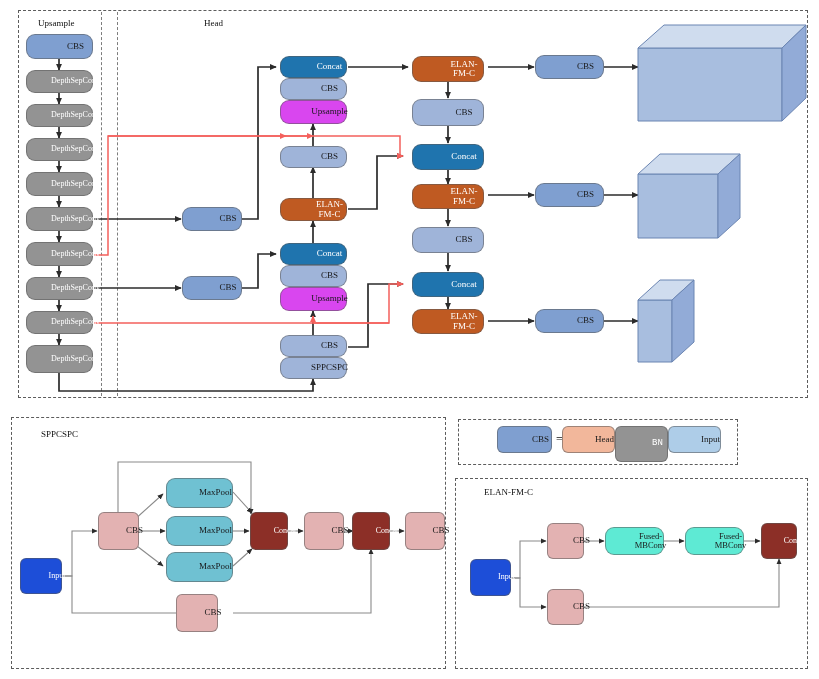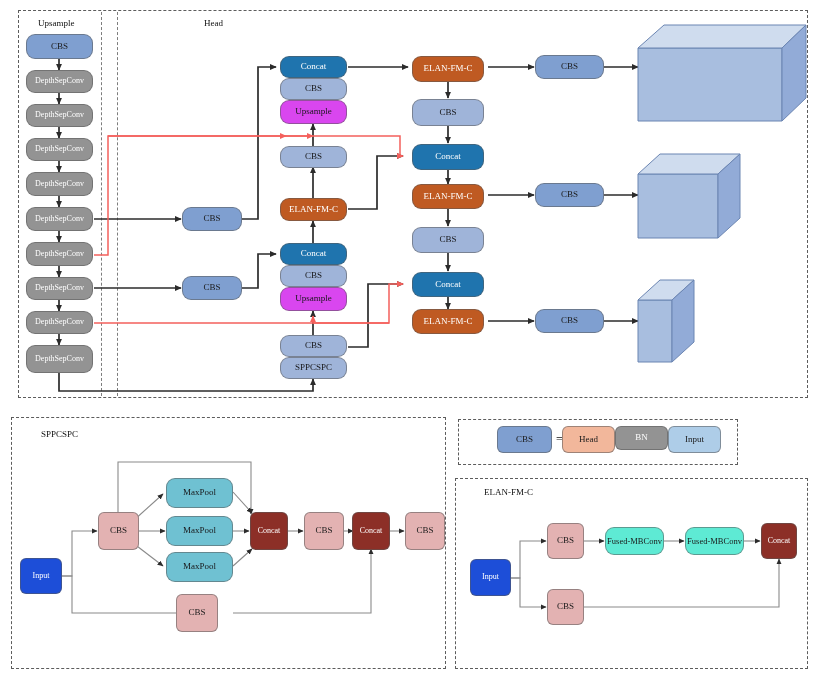--- a/index.html
+++ b/index.html
@@ -4,21 +4,21 @@
 <style>
   html,body{margin:0;padding:0;background:#ffffff;}
   body{width:819px;height:679px;position:relative;
        font-family:"Liberation Serif","DejaVu Serif",serif;
        -webkit-font-smoothing:antialiased;}
   #root{position:absolute;left:0;top:0;width:819px;height:679px;overflow:hidden;}
   svg.wires{position:absolute;left:0;top:0;width:819px;height:679px;pointer-events:none;}
 
   .node{position:absolute;box-sizing:border-box;display:flex;align-items:center;
         justify-content:center;text-align:center;border:1px solid rgba(90,90,90,.55);
-        line-height:1.05;}
+        line-height:1.05;padding-left:32px;}
   .rnd{border-radius:9px;}
   .rnd-sm{border-radius:6px;}
 
   .t-cbs-blue{background:#7f9fd0;color:#1b1b1b;font-size:9px;}
   .t-gray{background:#939393;color:#ffffff;font-size:8px;}
   .t-concat{background:#1f74ae;color:#ffffff;font-size:9px;}
   .t-cbs-lt{background:#9fb4d9;color:#18181a;font-size:9px;}
   .t-ups{background:#d946ef;color:#18181a;font-size:9px;}
   .t-elan{background:#bf5a22;color:#ffffff;font-size:9px;}
   .t-sppb{background:#9fb4d9;color:#18181a;font-size:9px;}
@@ -231,21 +231,21 @@
   <div class="node rnd t-teal" style="left:166px;top:552px;width:67px;height:30px;">MaxPool</div>
   <div class="node rnd-sm t-dkred" style="left:250px;top:512px;width:38px;height:38px;">Concat</div>
   <div class="node rnd-sm t-pink" style="left:304px;top:512px;width:40px;height:38px;">CBS</div>
   <div class="node rnd-sm t-dkred" style="left:352px;top:512px;width:38px;height:38px;">Concat</div>
   <div class="node rnd-sm t-pink" style="left:405px;top:512px;width:40px;height:38px;">CBS</div>
   <div class="node rnd-sm t-pink" style="left:176px;top:594px;width:42px;height:38px;">CBS</div>
 
   <div class="node rnd-sm t-cbs-blue" style="left:497px;top:426px;width:55px;height:27px;">CBS</div>
   <div class="eq" style="left:556px;top:432px;">=</div>
   <div class="node rnd-sm t-conv" style="left:562px;top:426px;width:53px;height:27px;">Head</div>
-  <div class="node rnd-sm t-bn" style="left:615px;top:426px;width:53px;height:24px;">BN</div>
+  <div class="node rnd-sm t-bn" style="left:615px;top:426px;width:53px;height:36px;font-family:Liberation Mono, monospace;">BN</div>
   <div class="node rnd-sm t-silu" style="left:668px;top:426px;width:53px;height:27px;">Input</div>
 
   <div class="node rnd-sm t-inp" style="left:470px;top:559px;width:41px;height:37px;">Input</div>
   <div class="node rnd-sm t-pink" style="left:547px;top:523px;width:37px;height:36px;">CBS</div>
   <div class="node rnd t-fmb" style="left:605px;top:527px;width:59px;height:28px;">Fused-MBConv</div>
   <div class="node rnd t-fmb" style="left:685px;top:527px;width:59px;height:28px;">Fused-MBConv</div>
   <div class="node rnd-sm t-dkred" style="left:761px;top:523px;width:36px;height:36px;">Concat</div>
   <div class="node rnd-sm t-pink" style="left:547px;top:589px;width:37px;height:36px;">CBS</div>
 
 </div>

